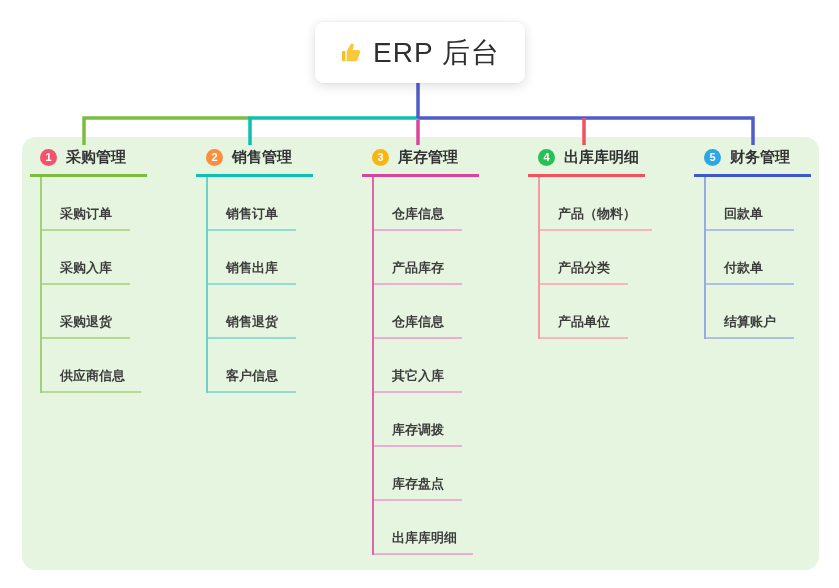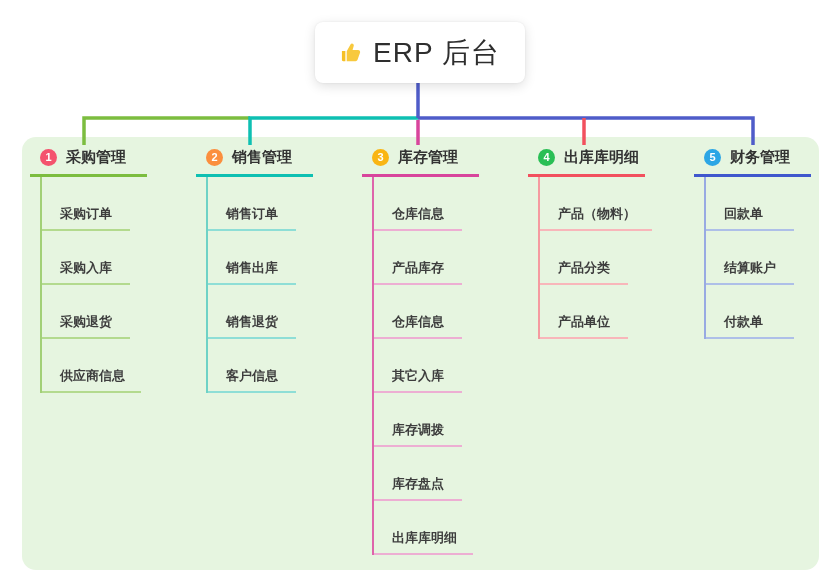--- a/index.html
+++ b/index.html
@@ -117,18 +117,18 @@
           <div class="child-row" style="border-bottom-color: rgb(248, 182, 186);">产品单位</div>
         </div>
       </div>
       <div class="branch" style="left: 694px;">
         <div class="branch-header" style="border-bottom-color: rgb(63, 87, 205);">
           <span class="badge" style="background: rgb(44, 166, 229);">5</span>
           <span>财务管理</span>
         </div>
         <div class="children" style="border-left-color: rgb(152, 170, 226);">
           <div class="child-row" style="border-bottom-color: rgb(174, 191, 232);">回款单</div>
+          <div class="child-row" style="border-bottom-color: rgb(174, 191, 232);">付款单</div>
           <div class="child-row" style="border-bottom-color: rgb(174, 191, 232);">结算账户</div>
-          <div class="child-row" style="border-bottom-color: rgb(174, 191, 232);">付款单</div>
         </div>
       </div>
     </div>
 </div>
 
 </body></html>

